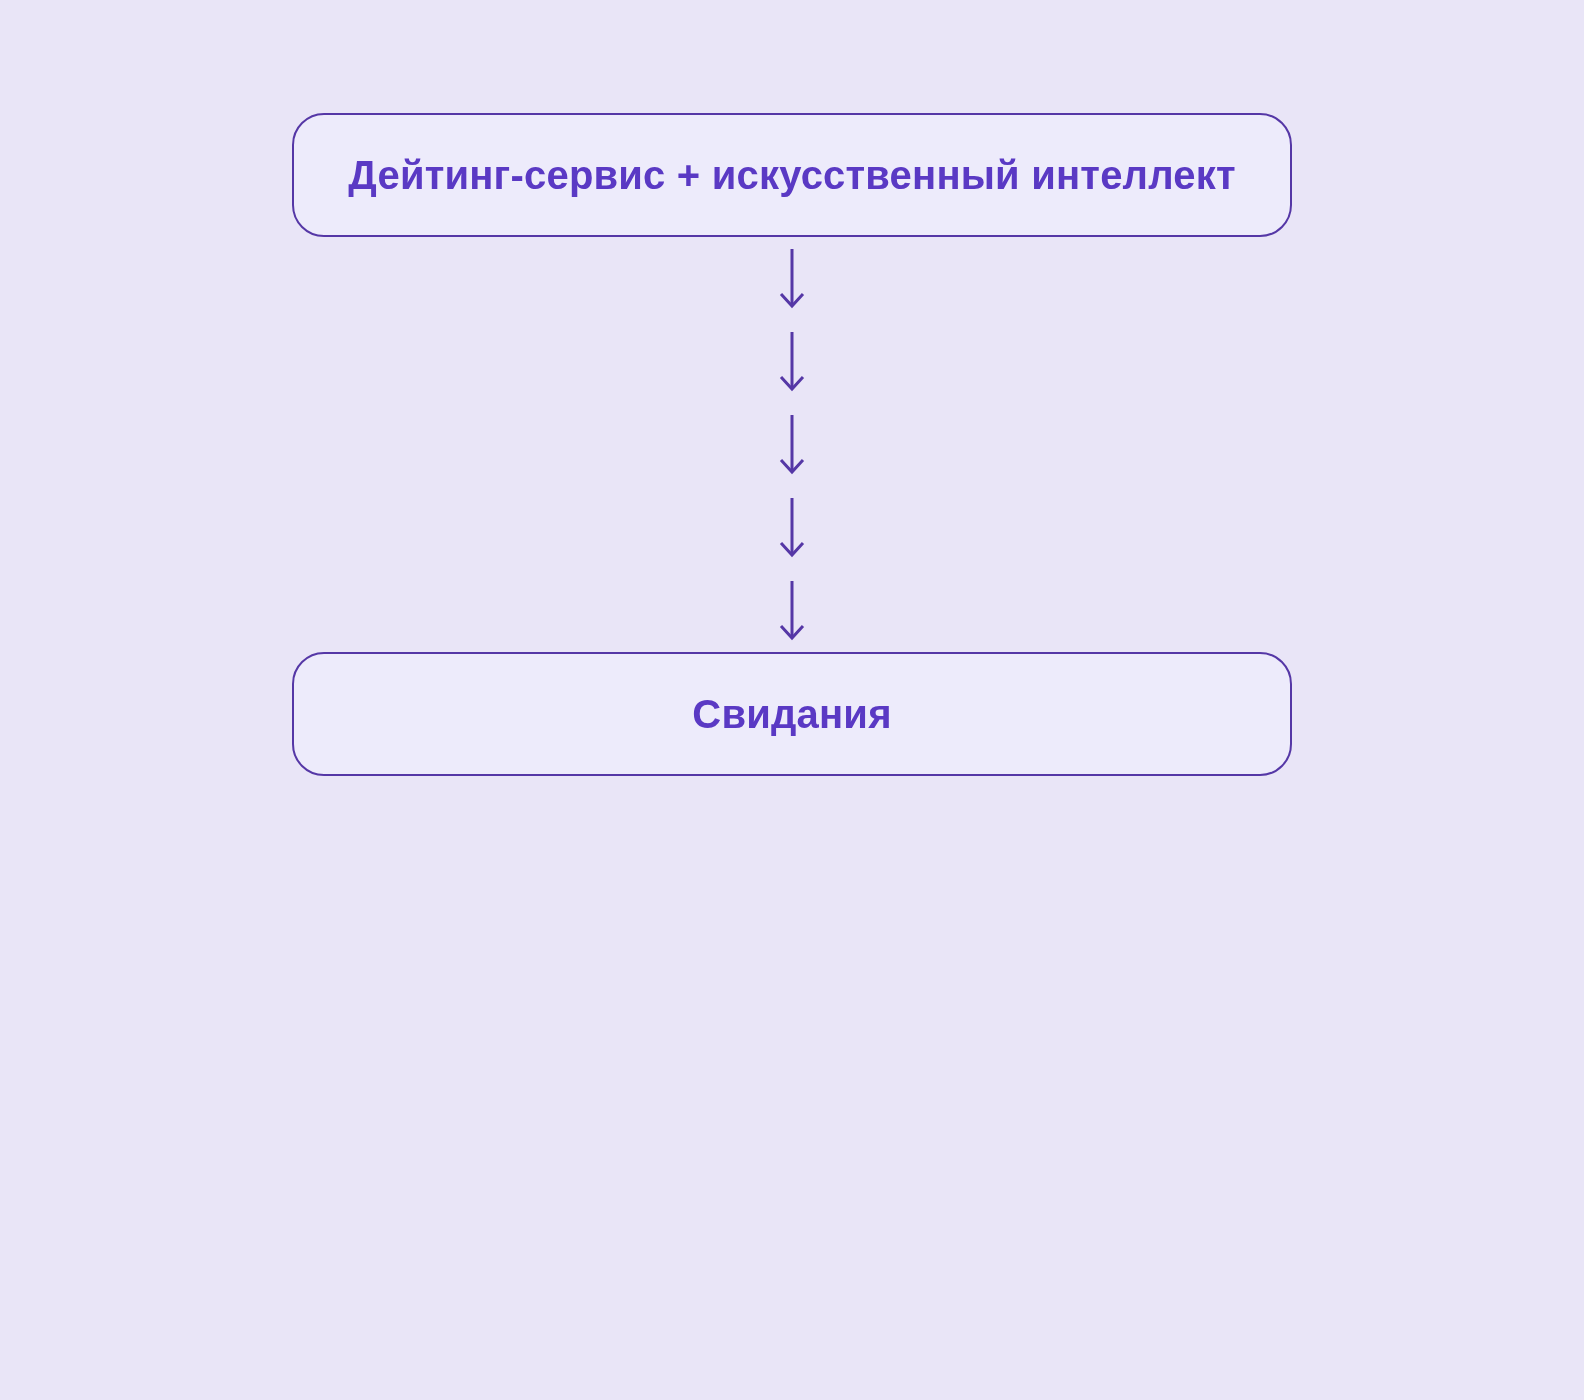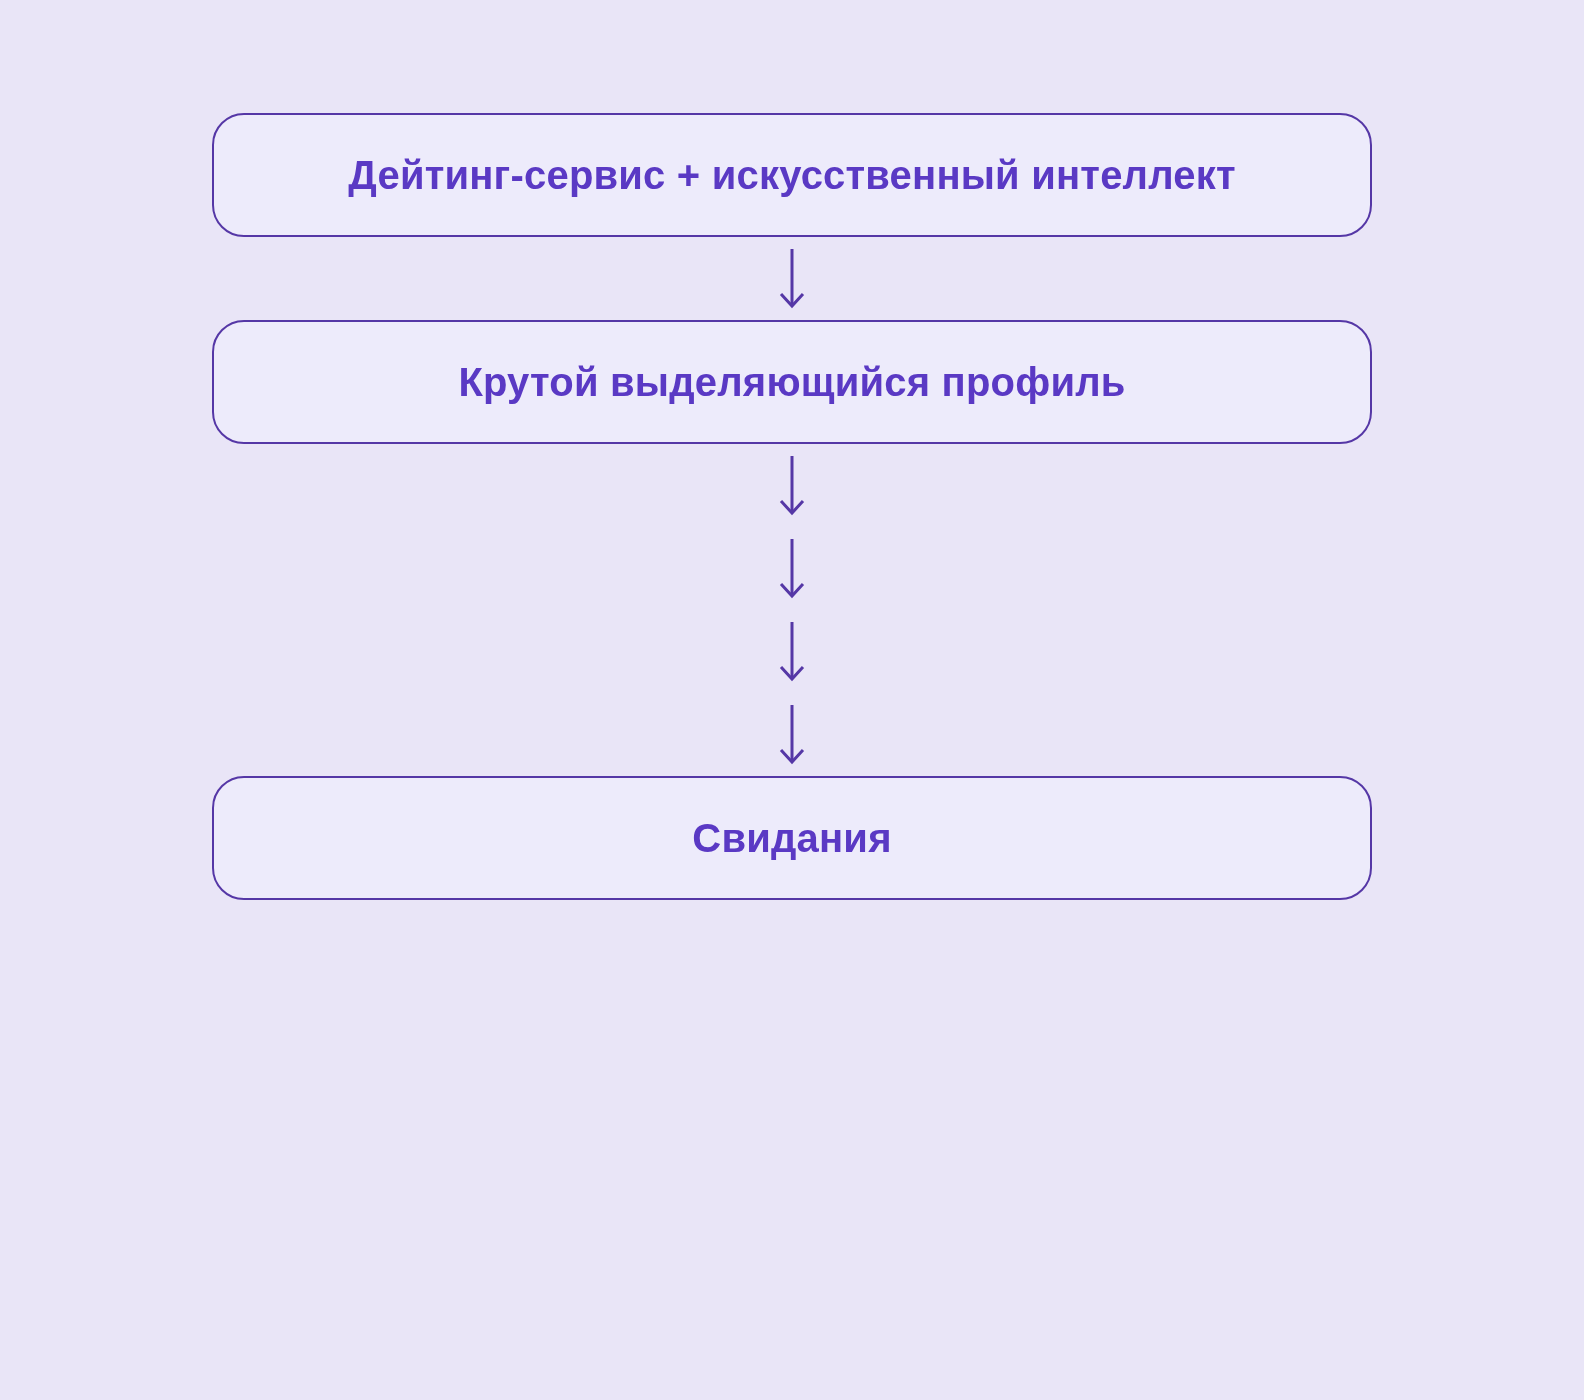--- a/index.html
+++ b/index.html
@@ -13,21 +13,21 @@
     background: #e9e5f7;
     box-sizing: border-box;
     padding-top: 113px;
     display: flex;
     flex-direction: column;
     align-items: center;
     font-family: "Liberation Sans", sans-serif;
     overflow: hidden;
   }
   .step {
-    width: 1160px;
+    width: 1000px;
     height: 124px;
     box-sizing: border-box;
     border: 2.5px solid #5537a6;
     border-radius: 32px;
     background: #edebfb;
     display: flex;
     align-items: center;
     justify-content: center;
     flex: 0 0 auto;
   }
@@ -59,23 +59,20 @@
     <span class="step-label">Дейтинг-сервис + искусственный интеллект</span>
   </div>
 
   <div class="arrow-wrap">
     <svg width="40" height="60" viewBox="0 0 40 60" fill="none" xmlns="http://www.w3.org/2000/svg">
       <line x1="20" y1="0" x2="20" y2="56" stroke="#5537a6" stroke-width="3"></line>
       <polyline points="9,45 20,57 31,45" stroke="#5537a6" stroke-width="3" fill="none"></polyline>
     </svg>
   </div>
 
-  <div class="step">
-    <span class="step-label">Крутой выделяющийся профиль</span>
-  </div>
 
   <div class="arrow-wrap">
     <svg width="40" height="60" viewBox="0 0 40 60" fill="none" xmlns="http://www.w3.org/2000/svg">
       <line x1="20" y1="0" x2="20" y2="56" stroke="#5537a6" stroke-width="3"></line>
       <polyline points="9,45 20,57 31,45" stroke="#5537a6" stroke-width="3" fill="none"></polyline>
     </svg>
   </div>
 
 
   <div class="arrow-wrap">

